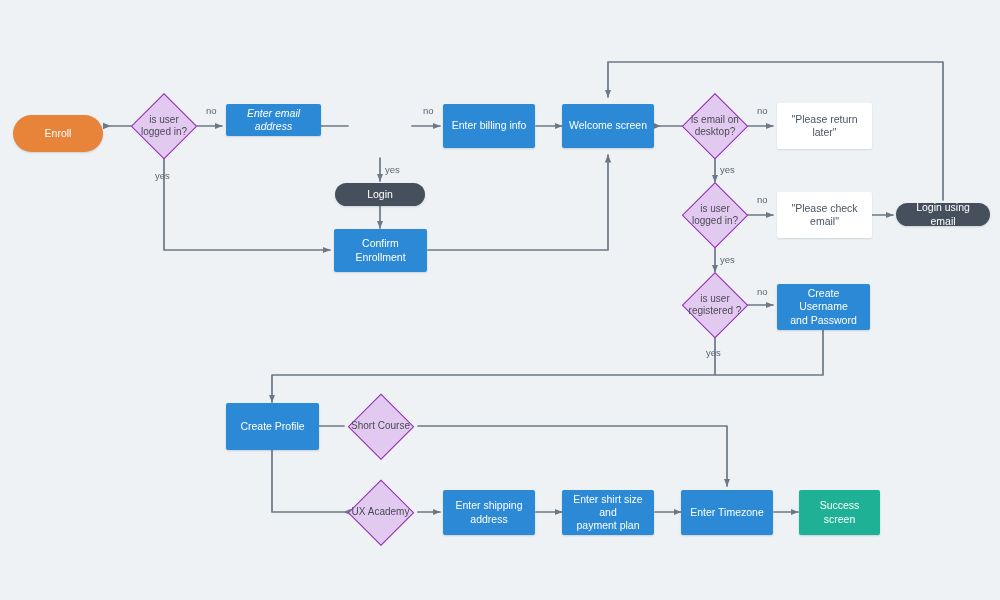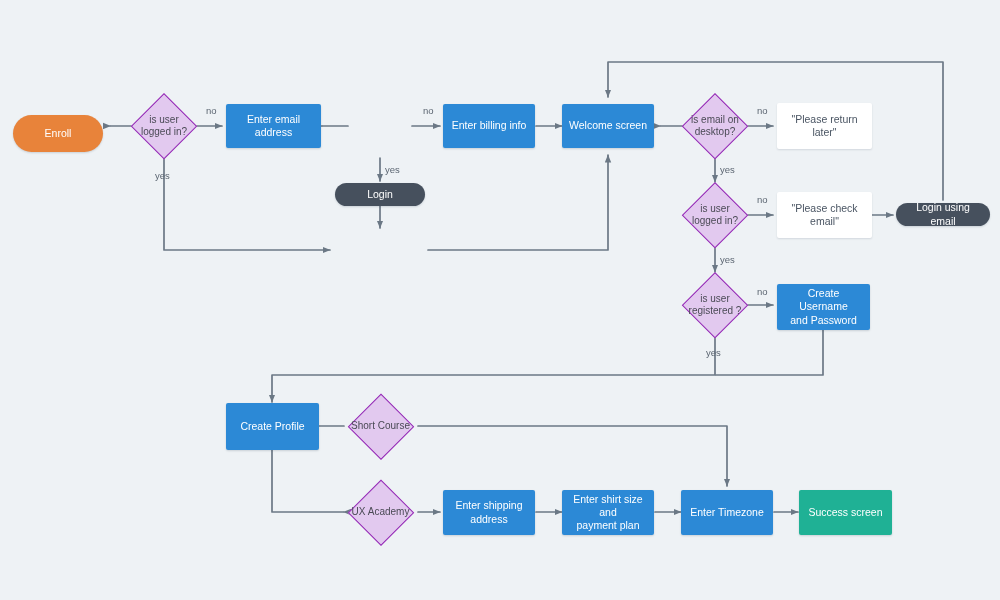--- a/index.html
+++ b/index.html
@@ -197,37 +197,40 @@
   </div>
 
   <div class="node diamond" style="left:131px; top:93px; width:66px; height:66px;">
     <div class="dshape"></div>
     <div class="dlabel">
       <div>is user</div>
       <div>logged in?</div>
     </div>
   </div>
 
-  <div class="node box" style="left:226px; top:104px; width:95px; height:44px;">
+  <div class="node box" style="left:226px; top:104px; width:95px; height:32px;font-style:italic;">
     <span>Enter email address</span>
   </div>
 
 
   <div class="node box" style="left:443px; top:104px; width:92px; height:44px;">
     <span>Enter billing info</span>
   </div>
 
   <div class="node box" style="left:562px; top:104px; width:92px; height:44px;">
     <span>Welcome screen</span>
   </div>
 
   <div class="node pill dark" style="left:335px; top:183px; width:90px; height:23px;">
     <span>Login</span>
   </div>
 
+  <div class="node box" style="left:334px; top:229px; width:93px; height:43px;">
+    <span>Confirm Enrollment</span>
+  </div>
 
   <div class="node diamond" style="left:682px; top:93px; width:66px; height:66px;">
     <div class="dshape"></div>
     <div class="dlabel">
       <div>is email on</div>
       <div>desktop?</div>
     </div>
   </div>
 
   <div class="node note" style="left:777px; top:103px; width:95px; height:46px;">
@@ -290,21 +293,21 @@
     <div>
       <div>Enter shirt size and</div>
       <div>payment plan</div>
     </div>
   </div>
 
   <div class="node box" style="left:681px; top:490px; width:92px; height:45px;align-items:center;">
     <span>Enter Timezone</span>
   </div>
 
-  <div class="node box green" style="left:799px; top:490px; width:93px; height:45px;">
+  <div class="node box green" style="left:799px; top:490px; width:81px; height:45px;">
     <span>Success screen</span>
   </div>
 
   <div class="edge-label" style="left:206px; top:105px;">no</div>
   <div class="edge-label" style="left:155px; top:170px;">yes</div>
 
   <div class="edge-label" style="left:423px; top:105px;">no</div>
   <div class="edge-label" style="left:385px; top:164px;">yes</div>
 
   <div class="edge-label" style="left:757px; top:105px;">no</div>

